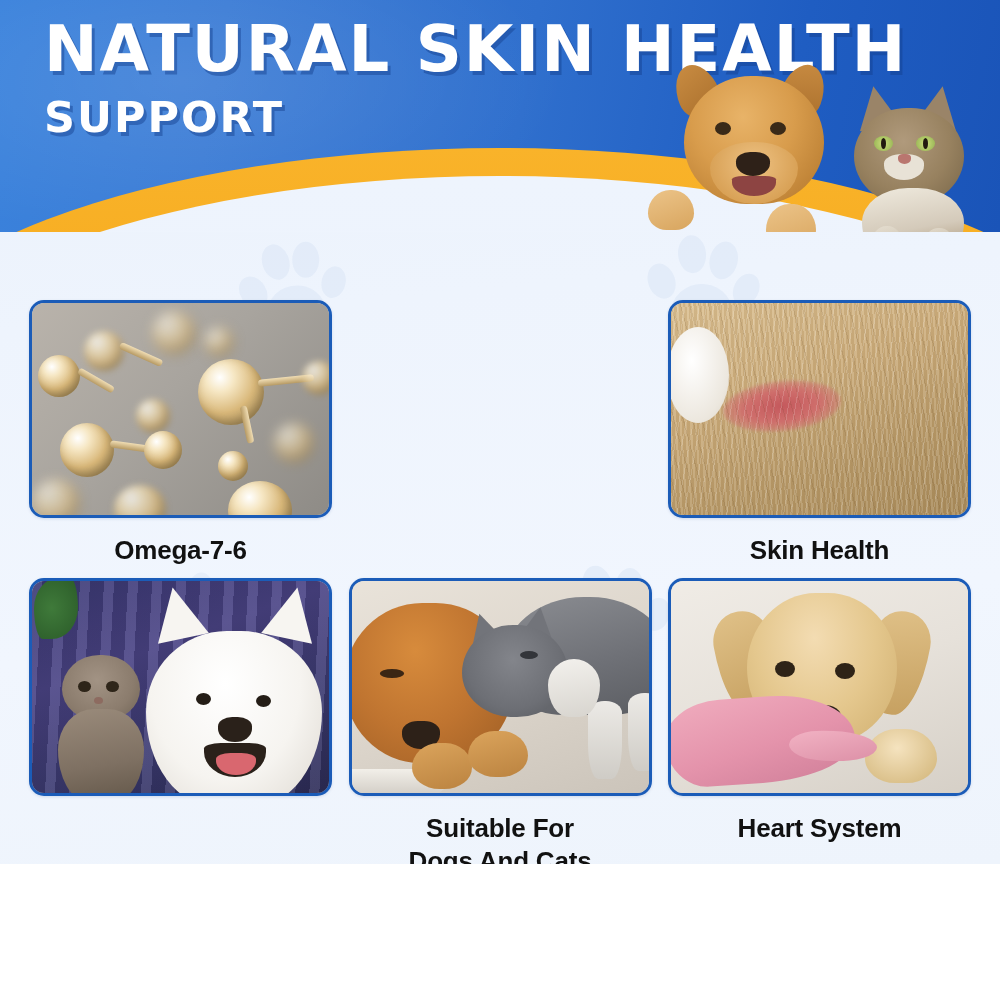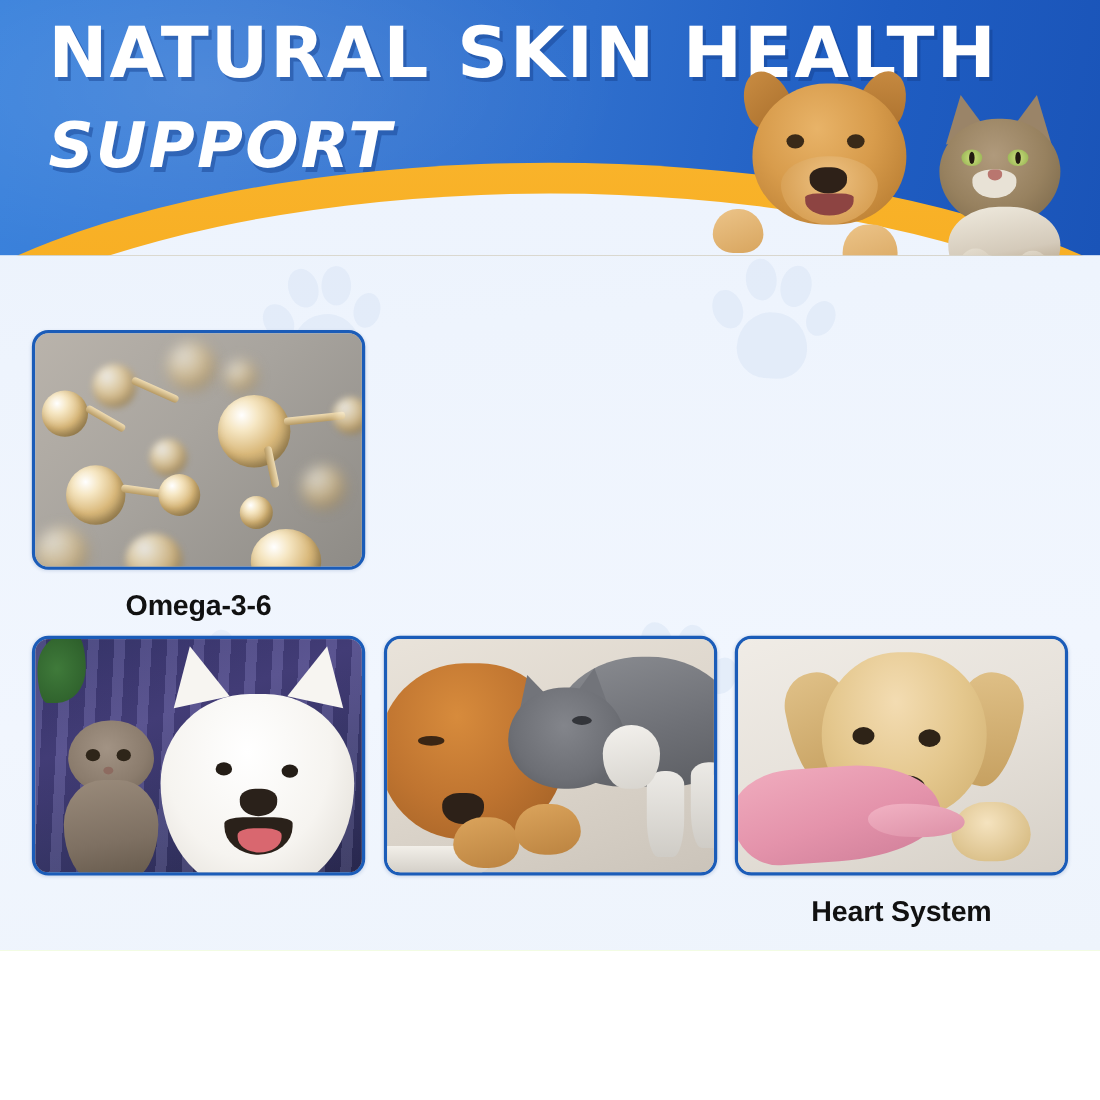--- a/index.html
+++ b/index.html
@@ -65,21 +65,21 @@
     color: #ffffff;
     font-family: "DejaVu Sans", sans-serif;
     font-weight: 700;
     font-size: 63px;
     line-height: 66px;
     letter-spacing: 1px;
     text-shadow: 3px 4px 0 rgba(20,62,140,0.45);
     white-space: nowrap;
   }
   .title-line.l1 { font-size: 64px; letter-spacing: 2px; }
-  .title-line.l2 { font-size: 57px; letter-spacing: 2px; margin-top: 18px; font-style: italic; }
+  .title-line.l2 { font-size: 43px; letter-spacing: 2px; margin-top: 2px; }
 
   
   .curve-orange {
     position: absolute;
     left: -140px;
     top: 148px;
     width: 1280px;
     height: 420px;
     background: linear-gradient(180deg, #f9b32a 0%, #f5a81a 60%, #f0a014 100%);
     border-radius: 50% 50% 0 0 / 58% 58% 0 0;
@@ -608,24 +608,36 @@
             <span class="mol" style="left:28px;  top:120px; width:54px; height:54px;"></span>
             <span class="bond" style="left:78px;  top:140px; width:40px; transform:rotate(8deg);"></span>
             <span class="mol" style="left:112px; top:128px; width:38px; height:38px;"></span>
             <span class="mol blur2" style="left:242px; top:120px; width:40px; height:40px;"></span>
             <span class="mol" style="left:196px; top:178px; width:64px; height:58px;"></span>
             <span class="mol blur" style="left:82px;  top:182px; width:52px; height:48px;"></span>
             <span class="mol blur2" style="left:0px;   top:176px; width:48px; height:48px;"></span>
           </div>
         </div>
         <div class="caption">
-          <div>Omega-3-6</div>
+          <div>Omega-7-6</div>
         </div>
       </div>
 
+      <div class="cell">
+        <div class="card">
+          <div class="art art-skin">
+            <span class="skin-red"></span>
+            <span class="fur-strands"></span>
+            <span class="skin-pad"></span>
+          </div>
+        </div>
+        <div class="caption">
+          <div>Skin Health</div>
+        </div>
+      </div>
 
 
     </div>
 
     <div class="row r2">
 
       <div class="cell">
         <div class="card">
           <div class="art art-immune">
             <span class="immune-curtain"></span>
@@ -669,20 +681,24 @@
               <span class="legw a"></span>
               <span class="legw b"></span>
               <span class="ear l"></span>
               <span class="ear r"></span>
               <span class="head"></span>
               <span class="bib"></span>
               <span class="eye"></span>
             </div>
           </div>
         </div>
+        <div class="caption">
+          <div>Suitable For</div>
+          <div>Dogs And Cats</div>
+        </div>
       </div>
 
       <div class="cell">
         <div class="card">
           <div class="art art-heart">
             <div class="puppy">
               <span class="ear l"></span>
               <span class="ear r"></span>
               <span class="head"></span>
               <span class="eye l"></span>

